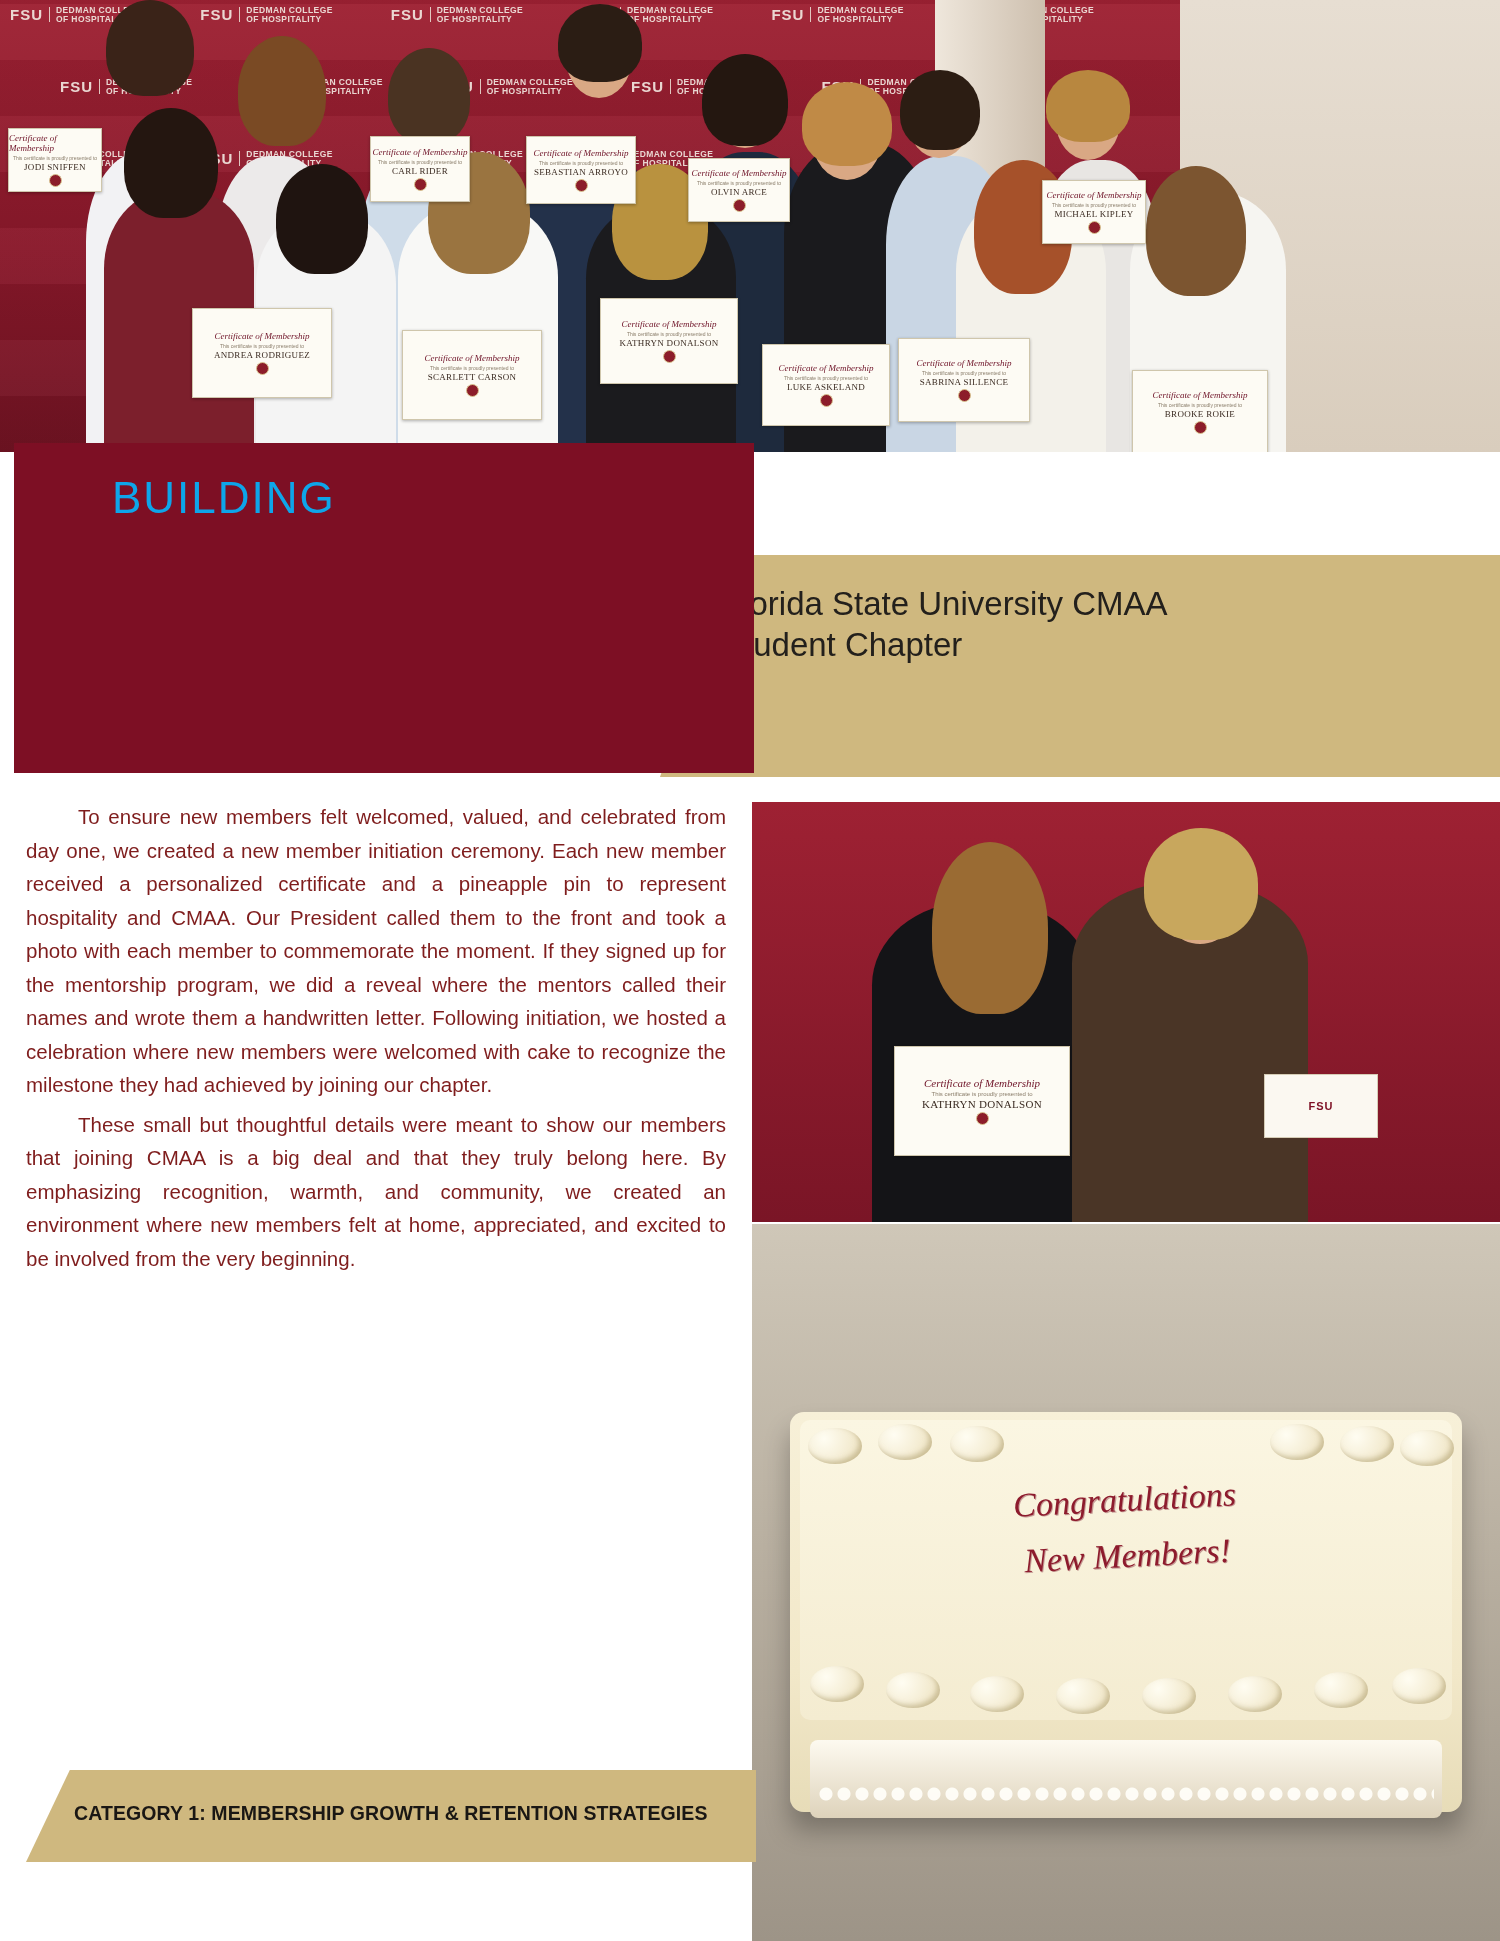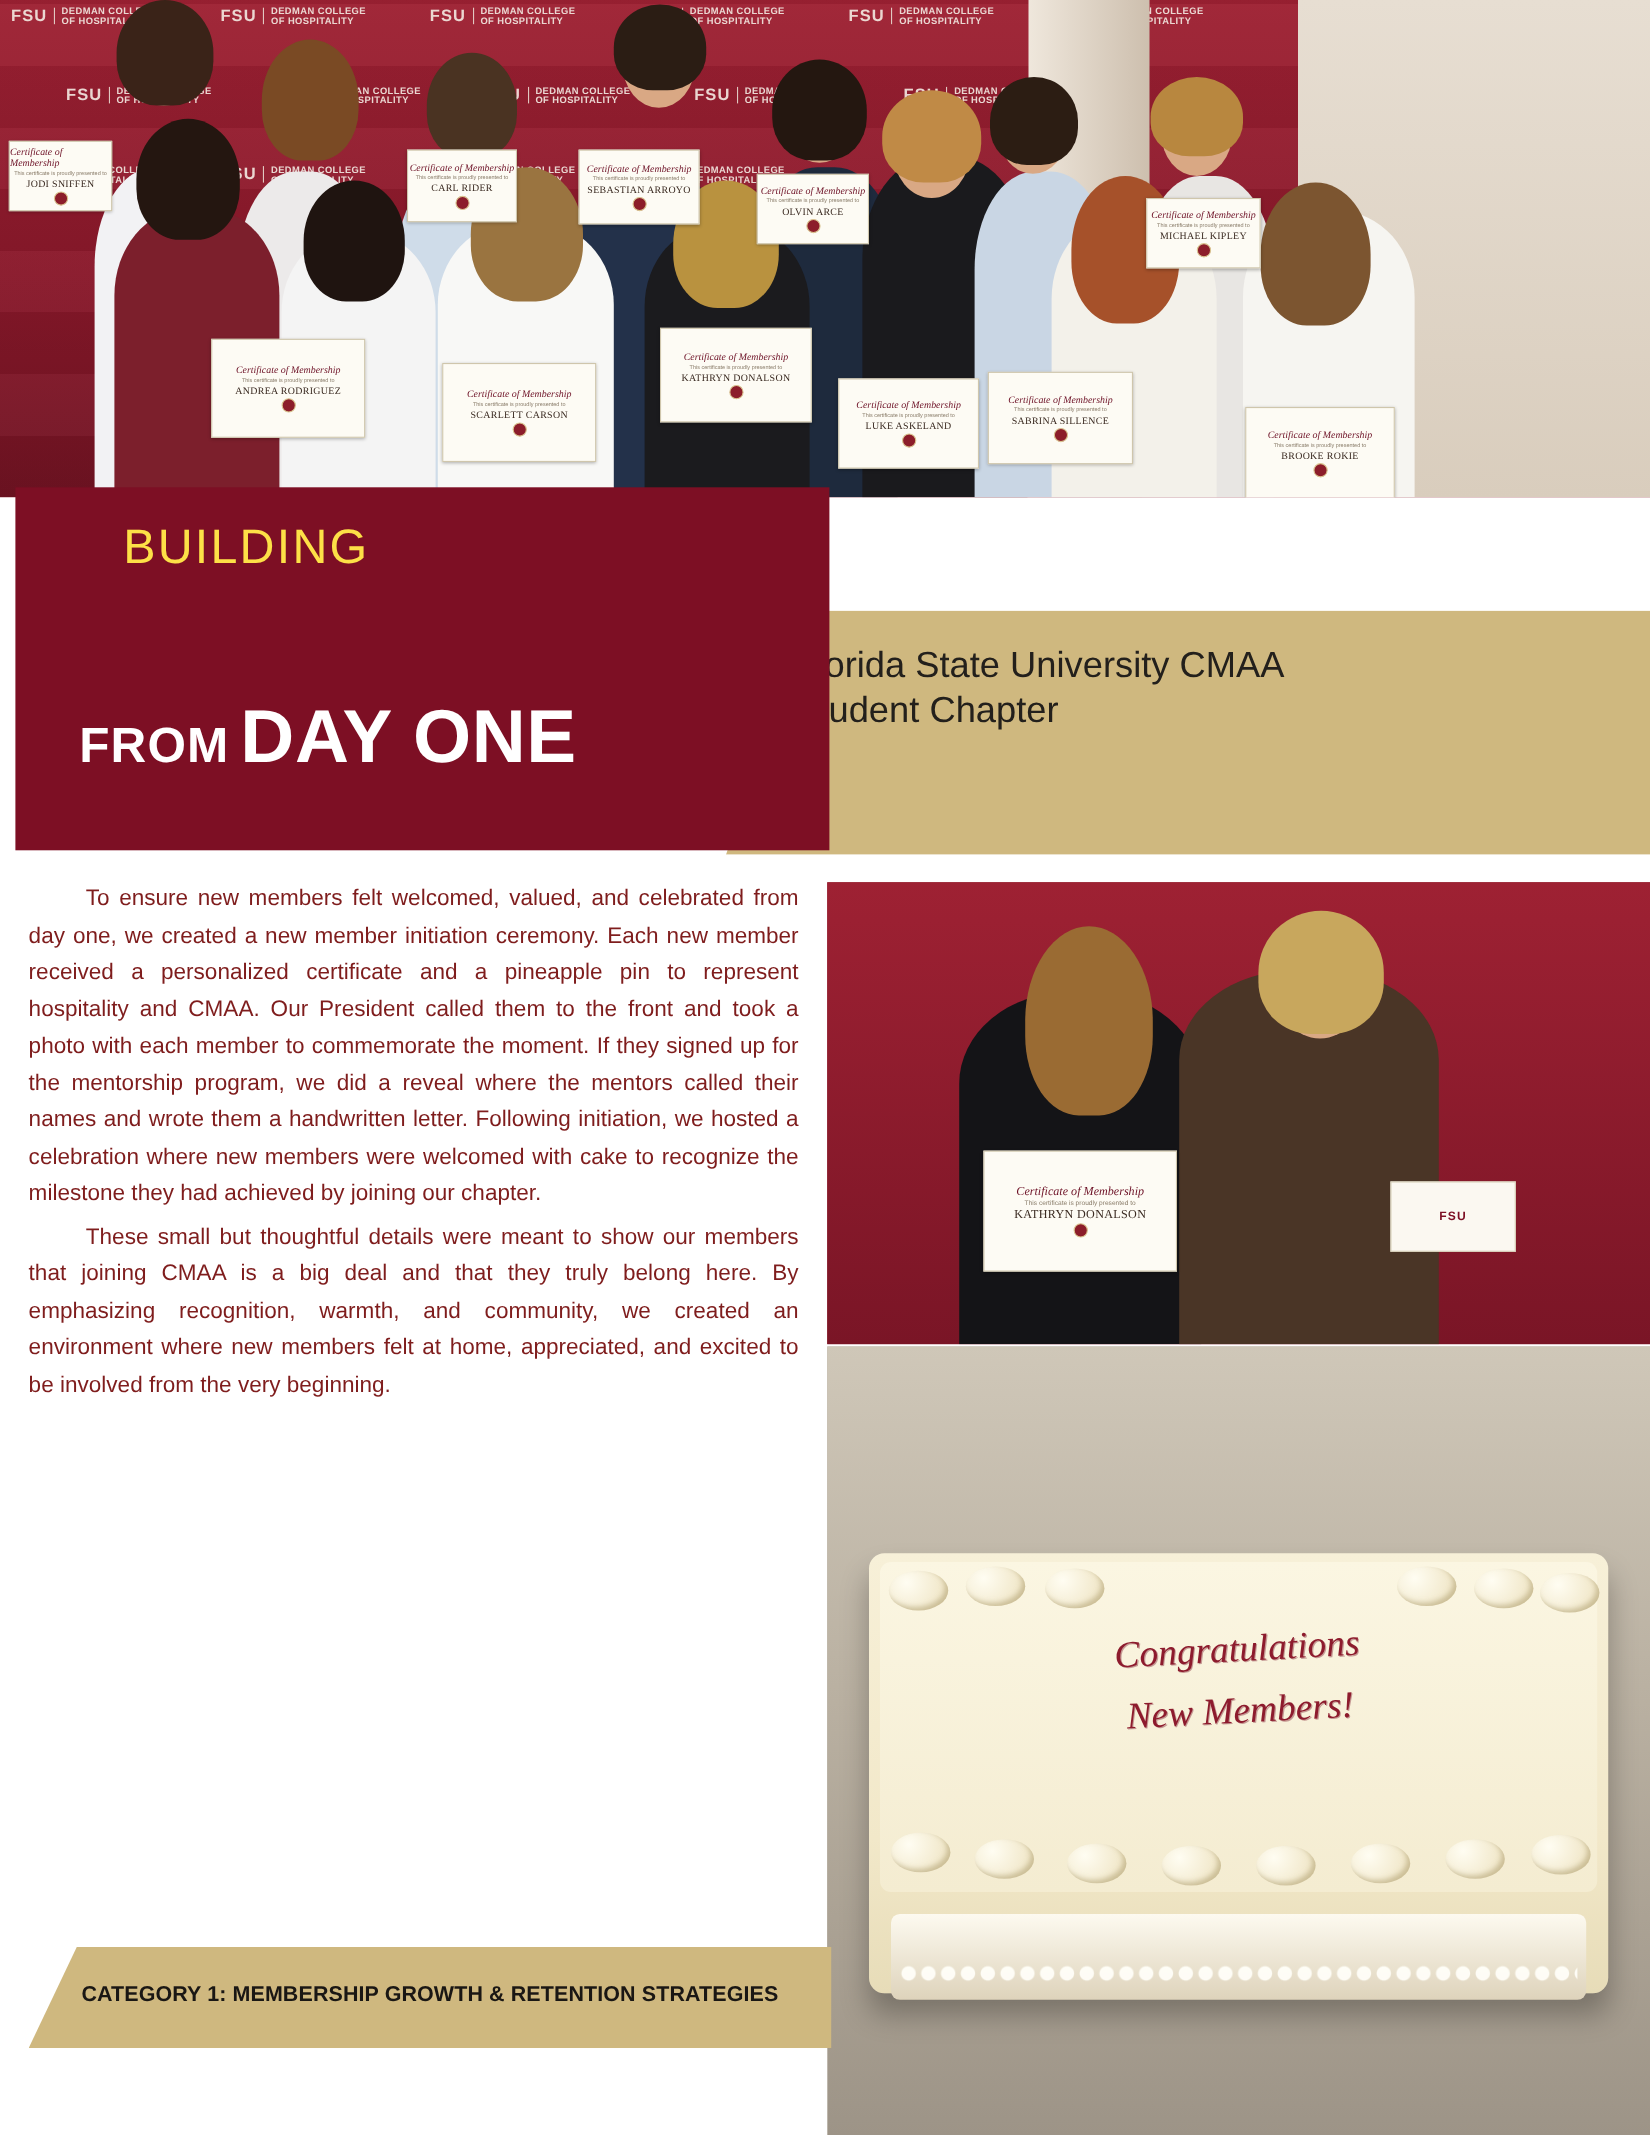--- a/index.html
+++ b/index.html
@@ -124,21 +124,21 @@
   .headline-band {
     position: absolute;
     left: 14px; top: 443px;
     width: 740px; height: 330px;
     background: #7d0f24;
     z-index: 6;
   }
   .headline-band .kicker {
     position: absolute;
     left: 98px; top: 30px;
-    color: #fde047;
+    color: #0ea5e9;
     font-size: 44px;
     letter-spacing: 2px;
     font-weight: 400;
   }
   .headline-band .line2 {
     position: absolute;
     left: 58px; top: 76px;
     color: #ffffff;
     font-size: 83px;
     font-weight: 700;
@@ -522,24 +522,20 @@
     <span class="c-seal"></span>
   </div>
 </div>
 
 <div class="gold-tag">
   <div class="org">Florida State University CMAA Student Chapter</div>
 </div>
 
 <div class="headline-band">
   <div class="kicker">BUILDING</div>
-  <div class="line3">
-    <span class="from">FROM</span>
-    <span class="dayone">DAY ONE</span>
-  </div>
 </div>
 
 <div class="body-col">
   <p>To ensure new members felt welcomed, valued, and celebrated from day one, we created a new member initiation ceremony. Each new member received a personalized certificate and a pineapple pin to represent hospitality and CMAA. Our President called them to the front and took a photo with each member to commemorate the moment. If they signed up for the mentorship program, we did a reveal where the mentors called their names and wrote them a handwritten letter. Following initiation, we hosted a celebration where new members were welcomed with cake to recognize the milestone they had achieved by joining our chapter.</p>
   <p>These small but thoughtful details were meant to show our members that joining CMAA is a big deal and that they truly belong here. By emphasizing recognition, warmth, and community, we created an environment where new members felt at home, appreciated, and excited to be involved from the very beginning.</p>
 </div>
 
 <div class="category-tag">
   <span>CATEGORY 1: MEMBERSHIP GROWTH &amp; RETENTION STRATEGIES</span>
 </div>

